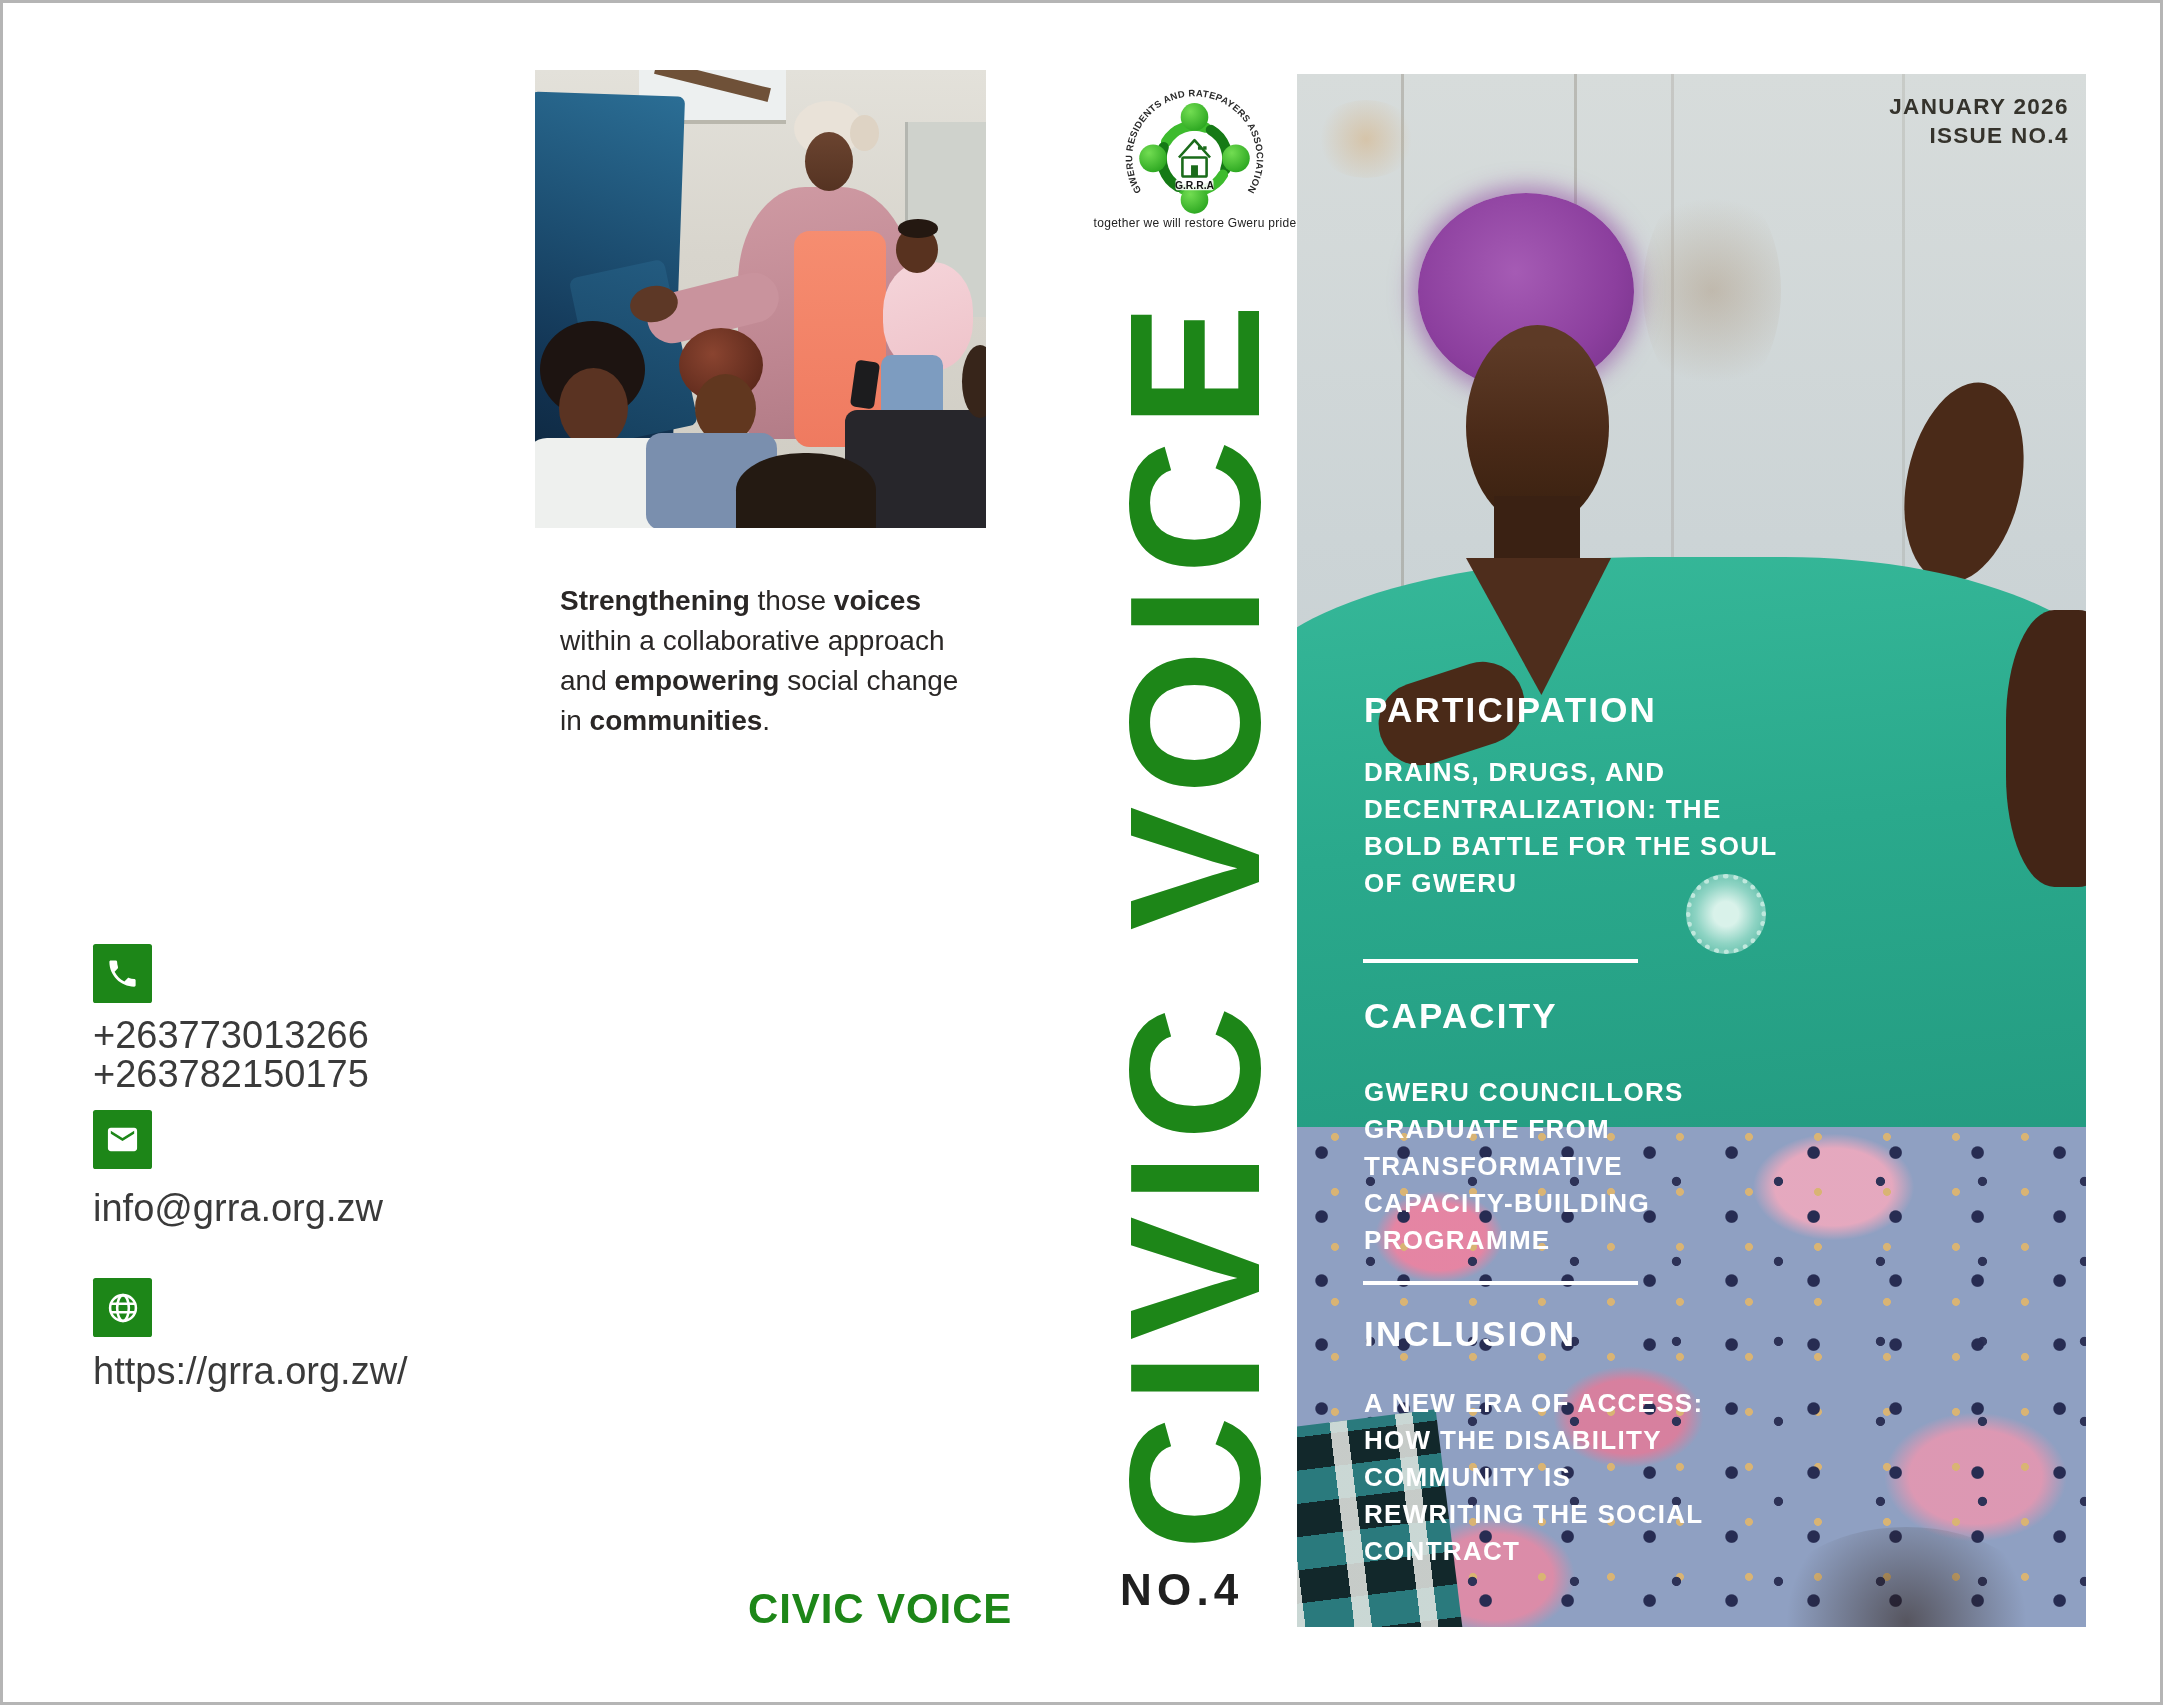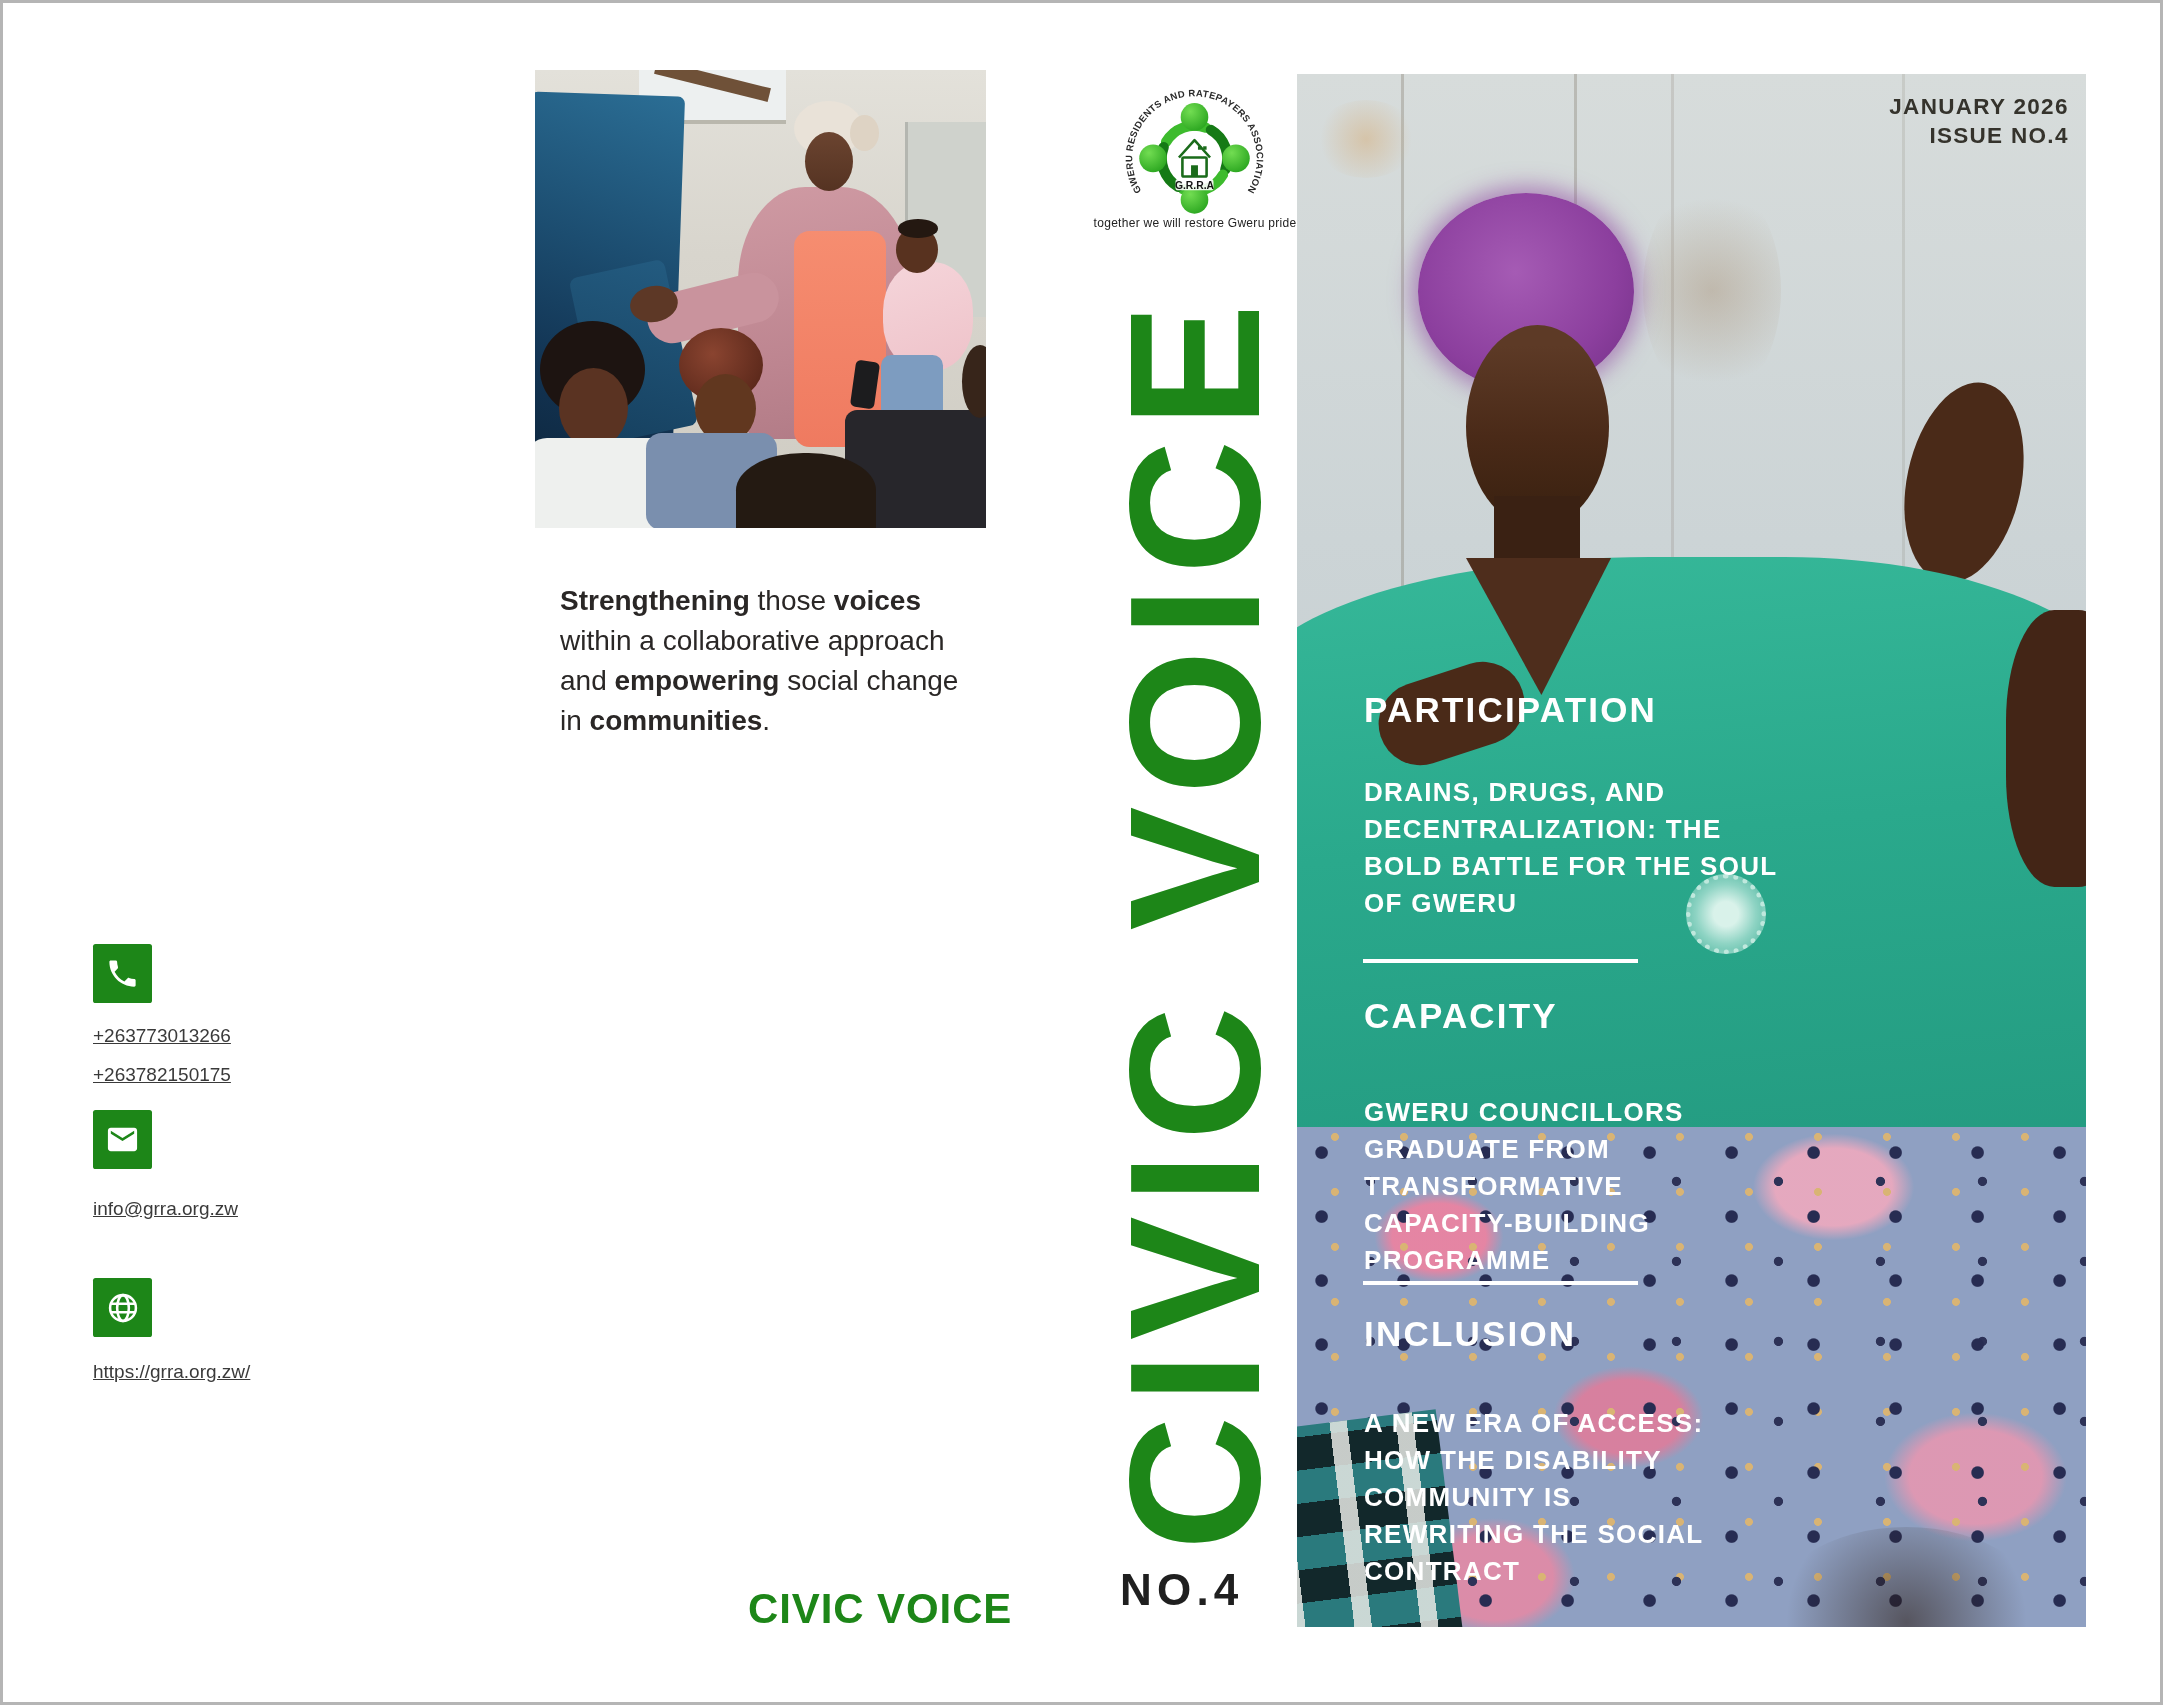--- a/index.html
+++ b/index.html
@@ -15,21 +15,21 @@
     background:linear-gradient(180deg,#e3e1da 0%,#d8d5cd 40%,#cfccc3 100%);}
   .lp{position:absolute;}
 
   
   #intro{left:532px;top:578px;width:415px;font-size:28px;line-height:40px;color:#2a2726;margin-left:25px;}
   #intro b{font-weight:700;}
 
   
   .iconbox{width:59px;height:59px;background:#1d8618;border-radius:2.6px;
     display:flex;align-items:center;justify-content:center;}
-  .contact-text{font-size:19px;color:#3a3a3a;line-height:39px;text-decoration:underline;}
+  .contact-text{font-size:38px;color:#3a3a3a;line-height:39px;}
 
   
   #logo-tagline{left:1071px;top:213px;width:242px;text-align:center;
     font-size:12px;color:#222;letter-spacing:0.3px;}
 
   
   #vertical-masthead{
     left:552px;top:823px;width:1280px;height:190px;line-height:190px;
     text-align:center;white-space:nowrap;font-weight:700;font-size:186px;
     letter-spacing:12px;color:#1d8618;transform:rotate(-90deg);
@@ -38,21 +38,21 @@
     letter-spacing:5.2px;color:#1f1f1f;}
   #footer-masthead{left:745px;top:1582px;font-size:42px;font-weight:700;
     letter-spacing:0.9px;color:#1d8618;}
 
   
   #cover{left:1294px;top:71px;width:789px;height:1553px;overflow:hidden;
     background:linear-gradient(180deg,#d7dcdb 0%,#ccd4d6 30%,#c5ced1 55%,#c9d0d0 100%);}
   .cv{position:absolute;}
   .seam{width:2.6px;top:0;height:1003px;background:rgba(120,108,92,.30);}
   .overlay-kicker{font-size:35px;font-weight:700;letter-spacing:2.2px;color:#fff;}
-  .overlay-line{font-size:26px;font-weight:700;letter-spacing:1.3px;line-height:37px;color:#fff;margin-top:20px;}
+  .overlay-line{font-size:26px;font-weight:700;letter-spacing:1.3px;line-height:37px;color:#fff;}
   .divider{height:4.3px;background:#ffffff;width:275px;left:66px;}
   #cover-date-block{right:17.3px;top:19px;text-align:right;font-size:22.5px;font-weight:700;
     letter-spacing:1.3px;line-height:28.5px;color:#35332c;}
 </style>
 </head>
 <body>
 
 <div id="canvas">
 
   <div id="left-photo" class="abs">

